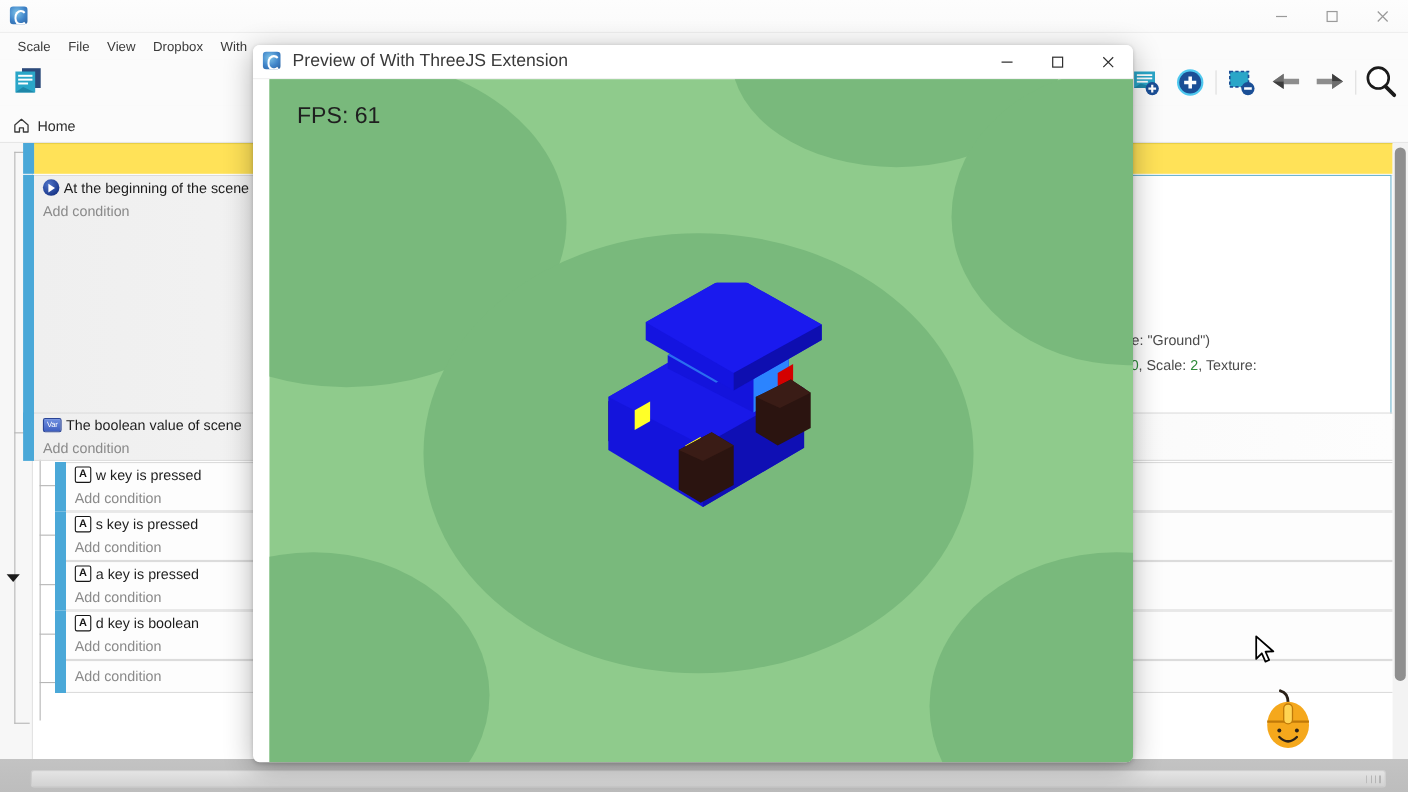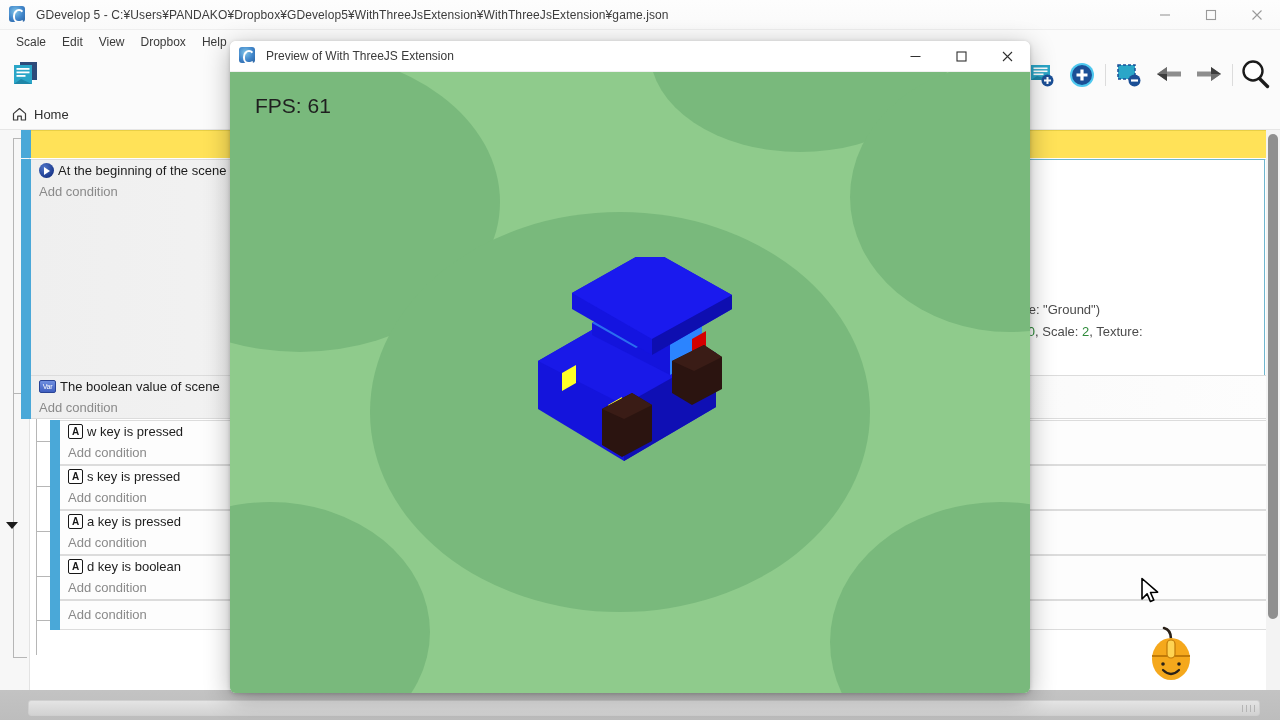--- a/index.html
+++ b/index.html
@@ -245,32 +245,32 @@
     overflow: hidden;
   }
   .pv-titlebar {
     position: absolute; top: 0; left: 0;
     width: 800px; height: 31px;
     background: #ffffff;
     display: flex; align-items: center;
     border-bottom: 1px solid #f0f0f0;
   }
   .pv-title-text {
-    font-size: 12px; color: #3a3a3a; white-space: nowrap;
+    font-size: 16px; color: #3a3a3a; white-space: nowrap;
   }
   .pv-controls {
     position: absolute; right: 0; top: 0; height: 31px; display: flex;
   }
   .pv-btn {
     width: 46px; height: 31px;
     display: flex; align-items: center; justify-content: center;
     color: #303030;
   }
   .pv-canvas {
-    position: absolute; top: 31px; left: 0;
+    position: absolute; top: 31px; left: 15px;
     width: 800px; height: 621px;
     background: #8fcb8c;
     overflow: hidden;
   }
   .blob {
     position: absolute; border-radius: 50%;
     background: #79b97c;
   }
   .fps {
     position: absolute; left: 25px; top: 22px;
@@ -281,21 +281,20 @@
 </style>
 </head>
 <body>
 
 <div id="app">
 
   <div class="titlebar">
     <div class="titlebar-icon">
       <div class="gd-logo"></div>
     </div>
-    <div class="titlebar-text">GDevelop 5 - C:¥Users¥PANDAKO¥Dropbox¥GDevelop5¥WithThreeJsExtension¥WithThreeJsExtension¥game.json</div>
     <div class="win-controls">
       <div class="win-btn">
         <svg width="12" height="12" viewBox="0 0 12 12">
             <path d="M1 6h10" stroke="#9a9a9a" stroke-width="1.1"></path>
           </svg>
       </div>
       <div class="win-btn">
         <svg width="12" height="12" viewBox="0 0 12 12">
             <rect x="1.5" y="1.5" width="9" height="9" fill="none" stroke="#9a9a9a" stroke-width="1.1"></rect>
           </svg>
@@ -303,24 +302,24 @@
       <div class="win-btn">
         <svg width="12" height="12" viewBox="0 0 12 12">
             <path d="M1.5 1.5l9 9M10.5 1.5l-9 9" stroke="#9a9a9a" stroke-width="1.1"></path>
           </svg>
       </div>
     </div>
   </div>
 
   <div class="menubar">
     <div class="menu-item">Scale</div>
-    <div class="menu-item">Edit</div>
+    <div class="menu-item">File</div>
     <div class="menu-item">View</div>
     <div class="menu-item">Dropbox</div>
-    <div class="menu-item">Help</div>
+    <div class="menu-item">With</div>
   </div>
 
   <div class="toolbar">
     <div class="tb-left">
       <svg width="34" height="34" viewBox="0 0 34 34">
         <rect x="12" y="6" width="17" height="18" fill="#2c4a7a"></rect>
         <rect x="6" y="9" width="18" height="19" fill="#2aa6c8"></rect>
         <rect x="8.5" y="12" width="13" height="1.8" fill="#ffffff"></rect>
         <rect x="8.5" y="15.5" width="13" height="1.8" fill="#ffffff"></rect>
         <rect x="8.5" y="19" width="9" height="1.8" fill="#ffffff"></rect>

